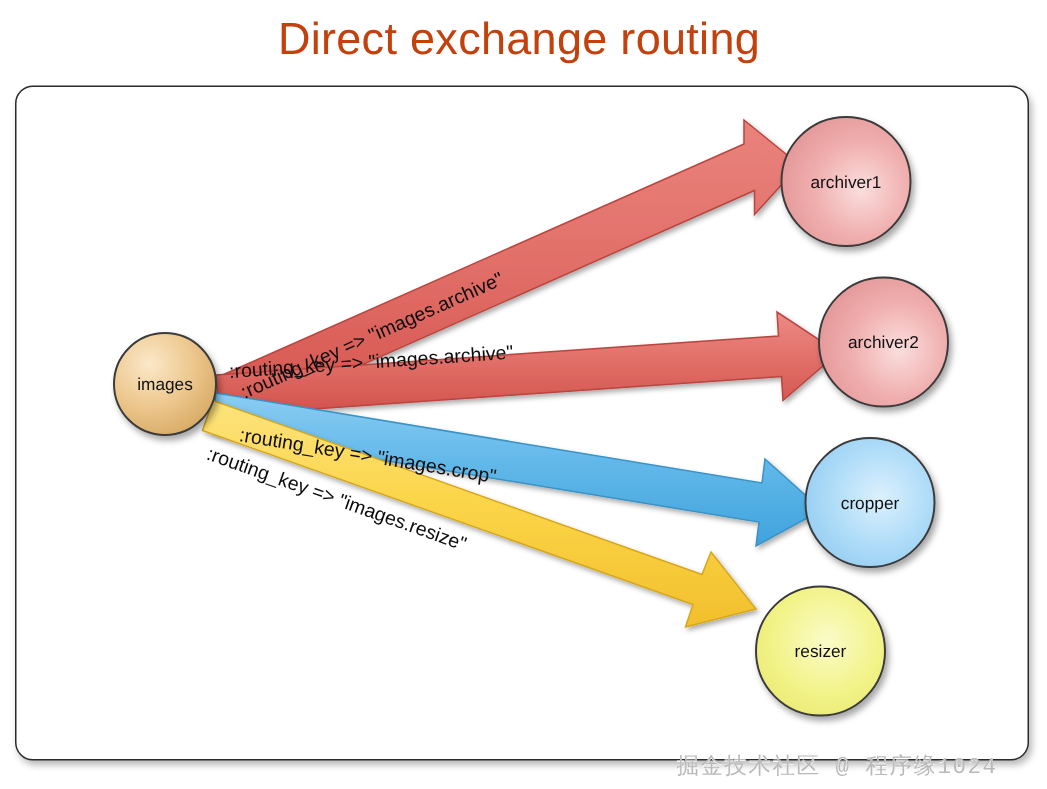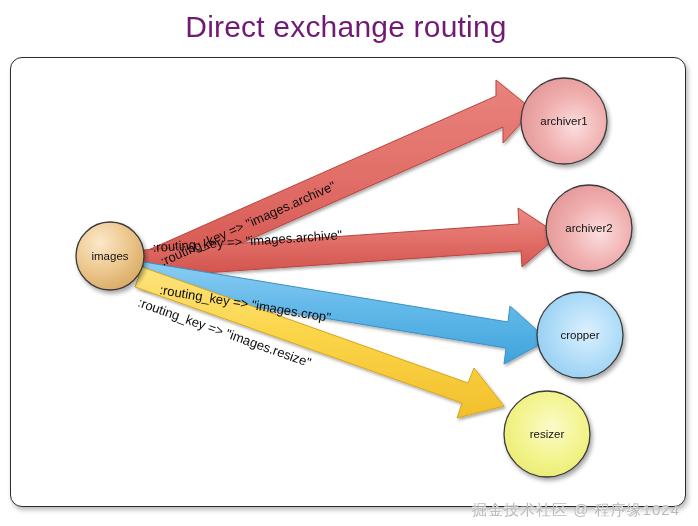--- a/index.html
+++ b/index.html
@@ -15,21 +15,21 @@
     position: relative;
   }
   #page-title {
     position: absolute;
     top: 10px;
     left: 0;
     width: 692px;
     text-align: center;
     font-size: 30px;
     font-weight: 400;
-    color: #701a75;
+    color: #c2410c;
     letter-spacing: 0.2px;
     white-space: nowrap;
   }
   #diagram-frame {
     position: absolute;
     left: 10px;
     top: 57px;
     width: 676px;
     height: 450px;
     background: #ffffff;
@@ -51,23 +51,23 @@
     text-anchor: middle;
     dominant-baseline: middle;
   }
   .edge-label {
     font-family: "Liberation Sans", sans-serif;
     font-size: 13px;
     fill: #0d0d0d;
   }
   #watermark {
     position: absolute;
-    right: 18px;
+    right: 33px;
     bottom: 6px;
-    font-family: Liberation Sans, sans-serif;
+    font-family: Liberation Mono, monospace;
     font-size: 15px;
     color: #b9b9b9;
     letter-spacing: 1px;
     white-space: nowrap;
     text-shadow: 0 1px 0 rgba(255,255,255,0.9);
   }
 </style>
 </head>
 <body>
 

